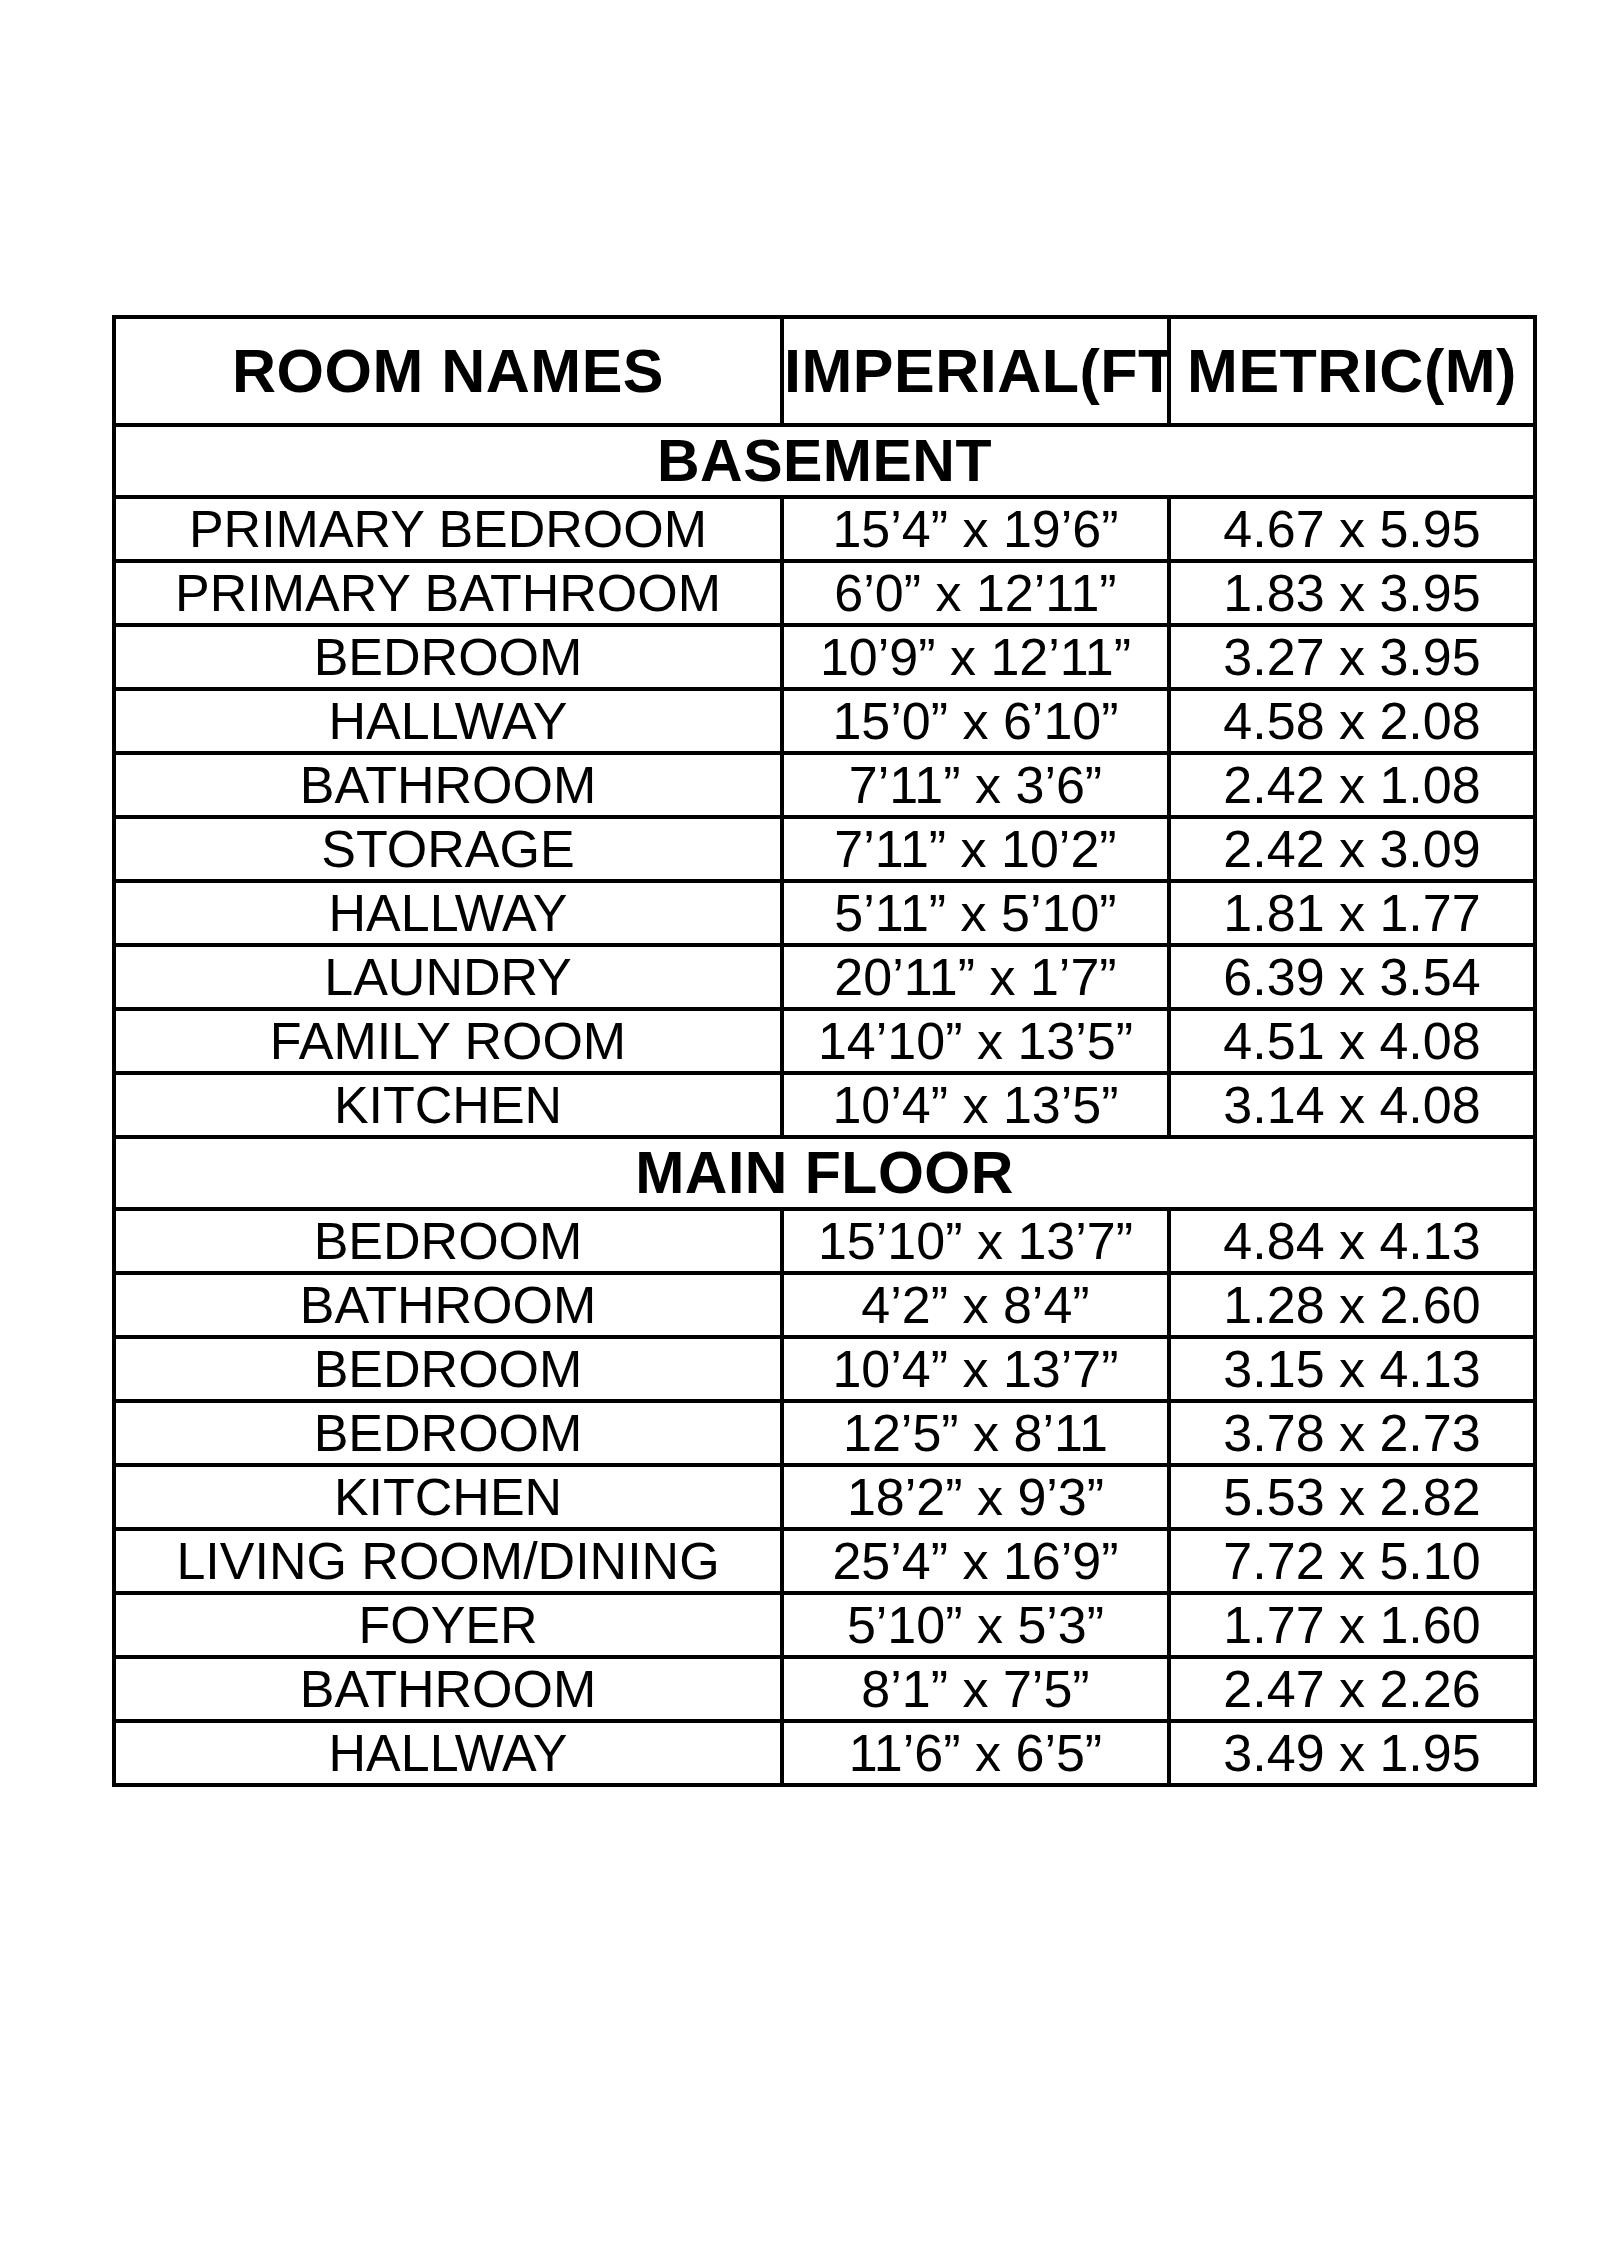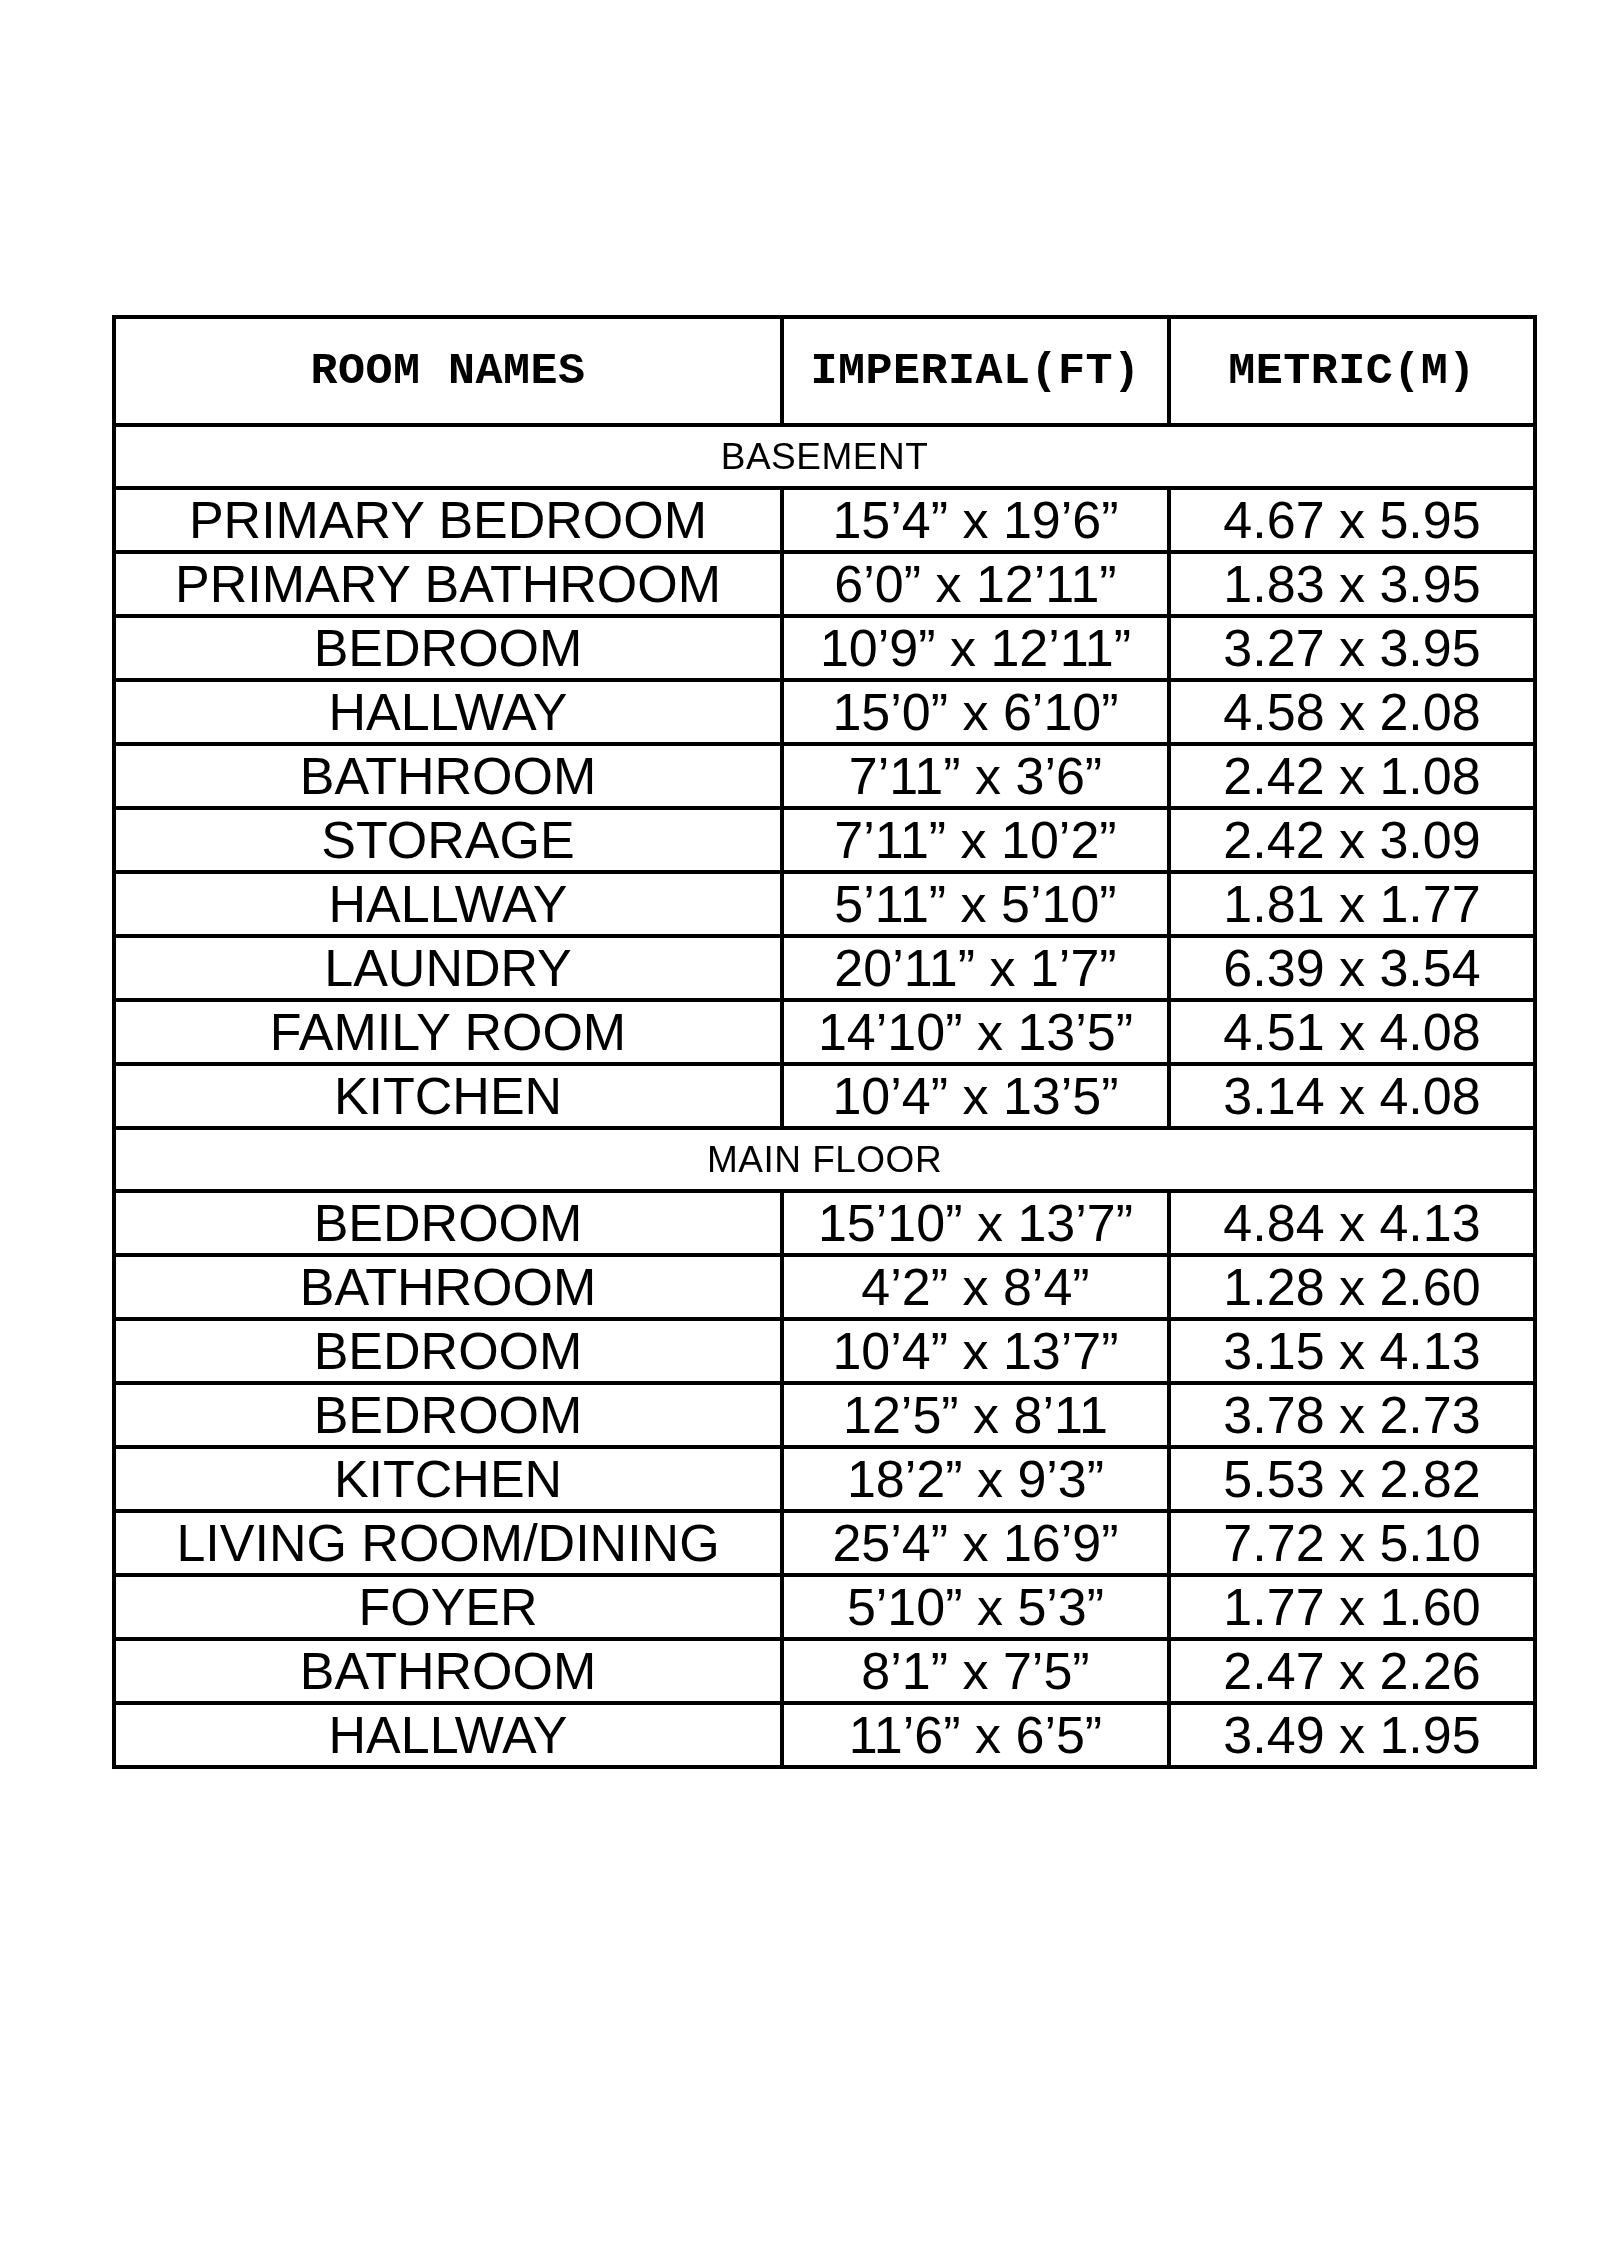--- a/index.html
+++ b/index.html
@@ -27,29 +27,28 @@
   table.room-table td, table.room-table th {
     border: 4px solid #000000;
     text-align: center;
     vertical-align: middle;
     padding: 0;
     overflow: hidden;
     white-space: nowrap;
   }
   tr.header-row { height: 108px; }
   tr.header-row th {
-    font-size: 45px;
+    font-size: 61px;
     font-weight: 700;
     letter-spacing: 0.5px;
-    font-family: Liberation Mono, monospace;
   }
   tr.section-row { height: 63px; }
   tr.section-row td {
-    font-size: 37px;
-    font-weight: 400;
+    font-size: 59px;
+    font-weight: 700;
     letter-spacing: 0.5px;
   }
   tr.data-row { height: 63px; }
   tr.data-row td {
     font-size: 52px;
     font-weight: 400;
   }
   col.c-name   { width: 668px; }
   col.c-imp    { width: 387px; }
   col.c-metric { width: 366px; }

